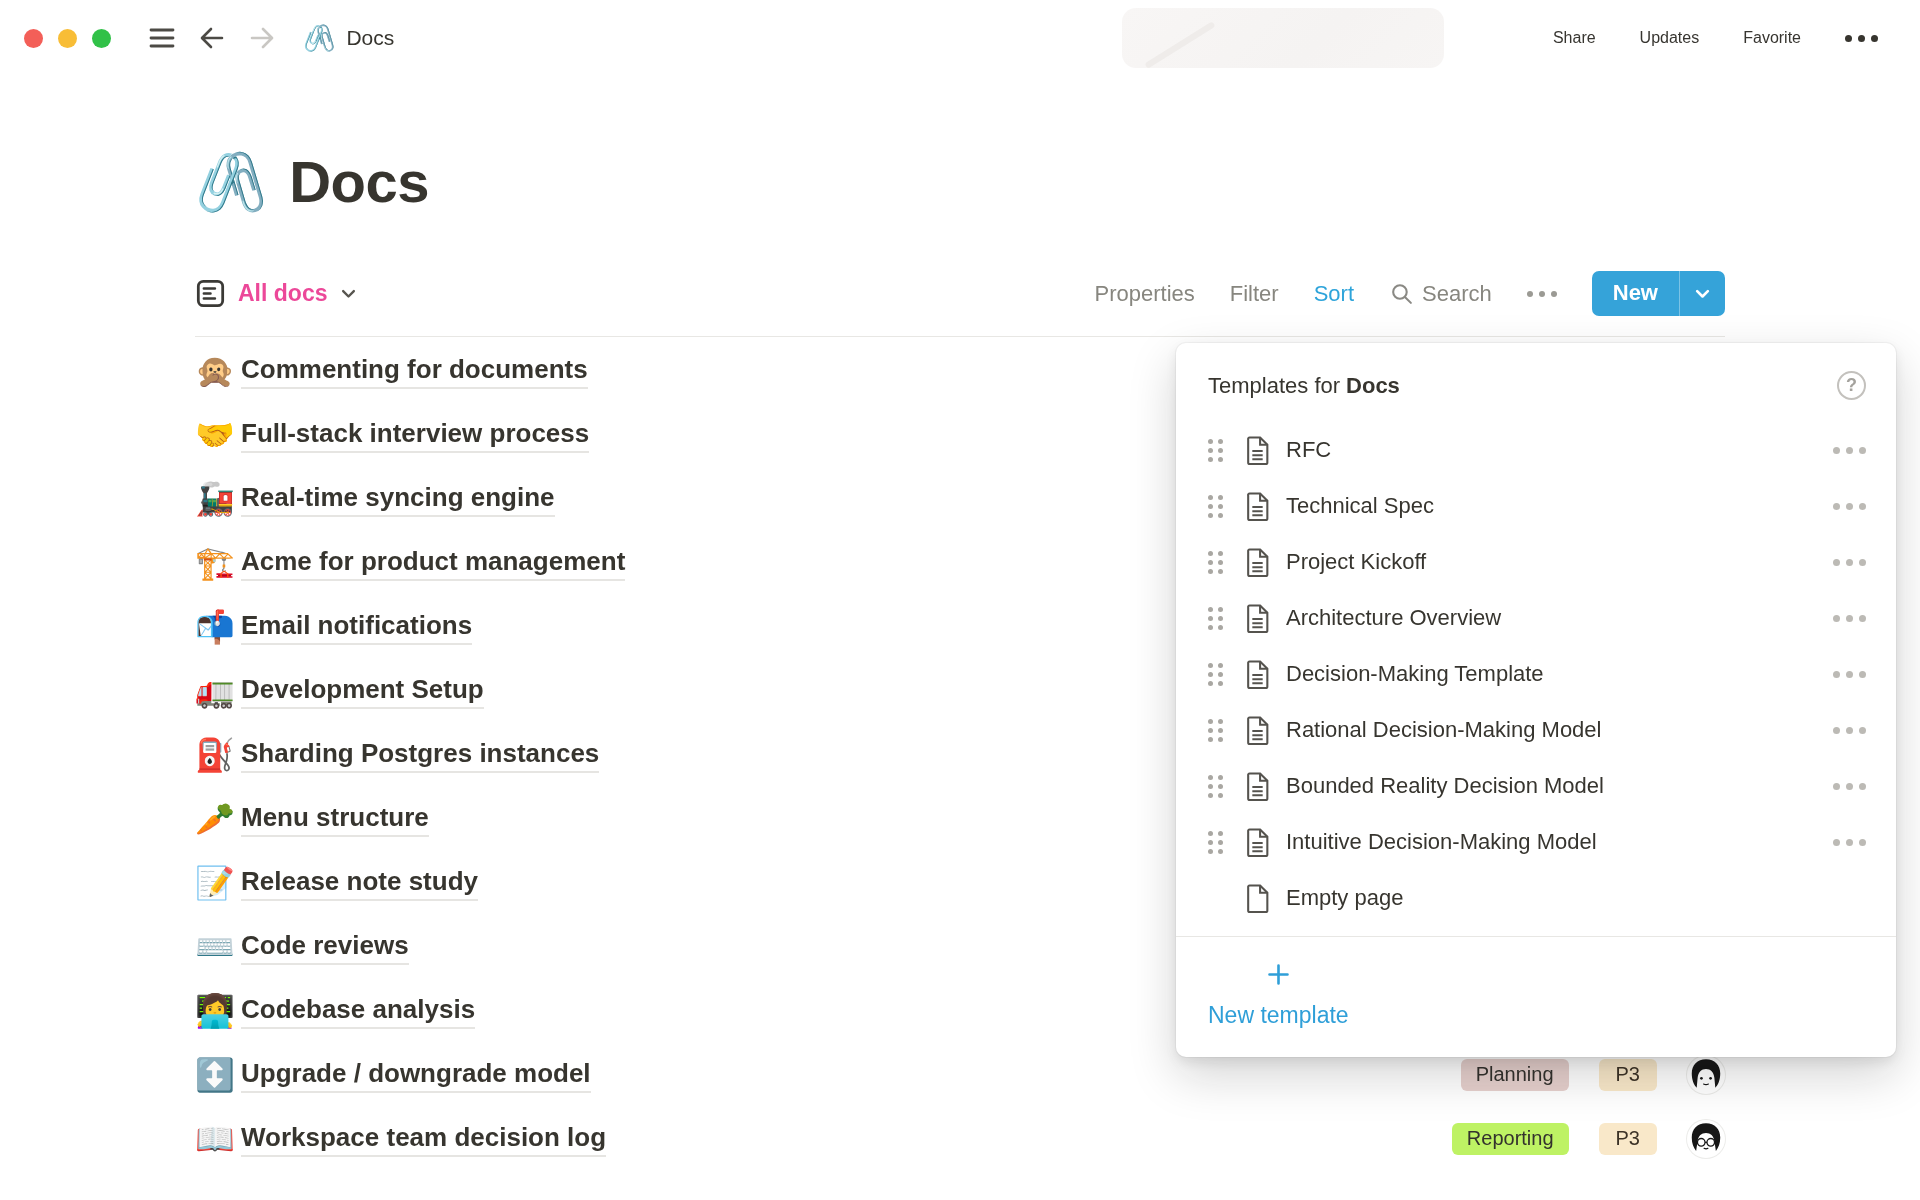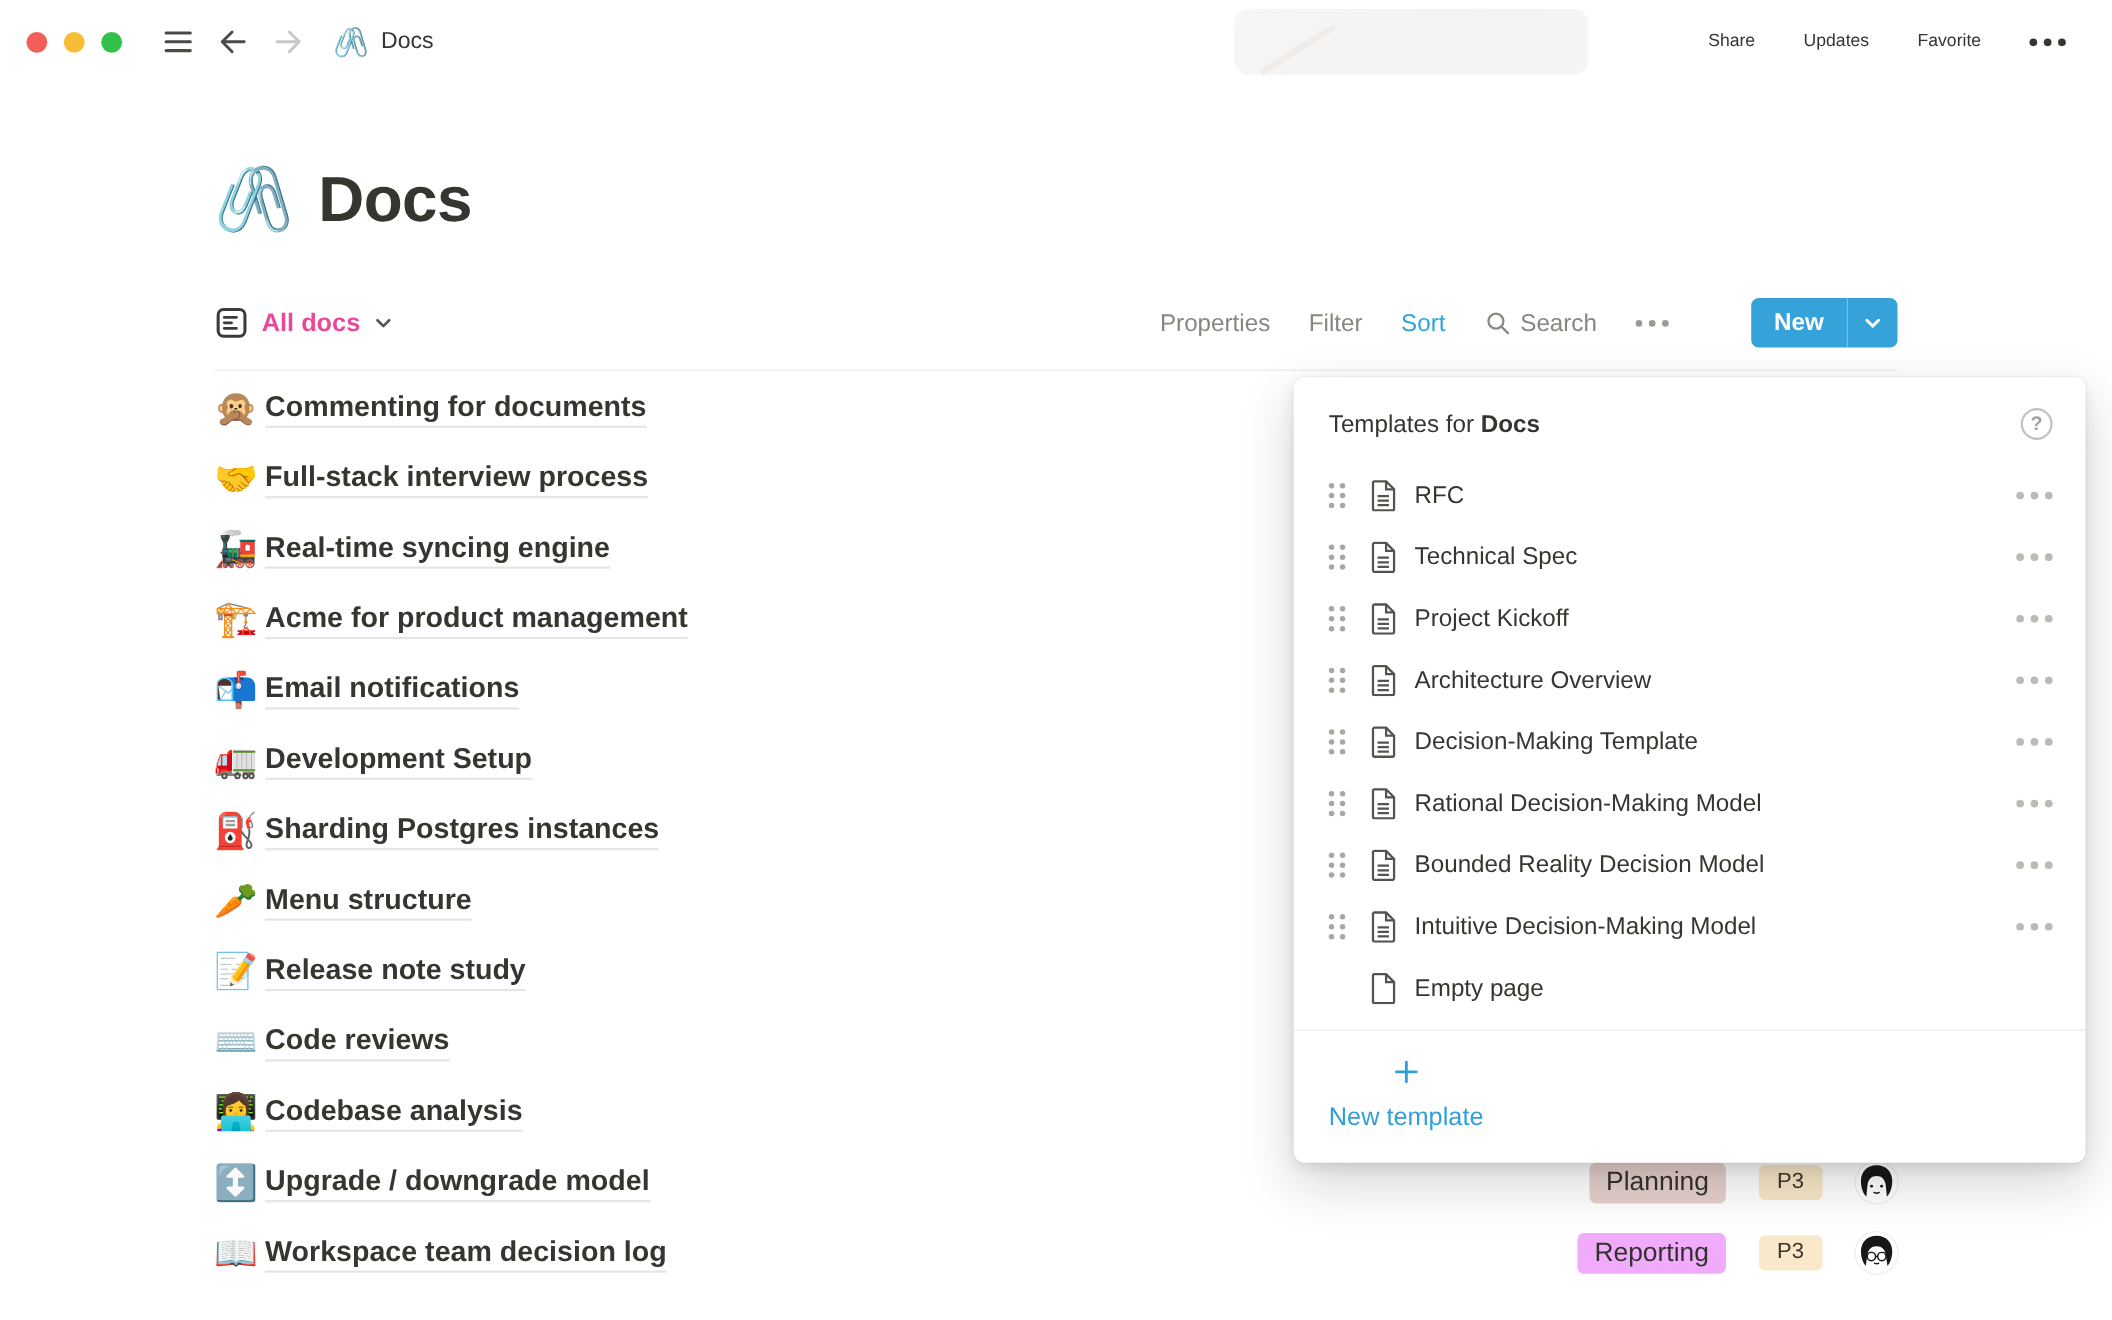--- a/index.html
+++ b/index.html
@@ -38,37 +38,37 @@
 
   .toolbar { margin-top:56px; display:flex; align-items:center; }
   .view-switch { display:flex; align-items:center; gap:12px; background:none; border:none; cursor:pointer; }
   .view-switch .label { font-size:23px; font-weight:700; color:#ec4899; }
   .tb-right { margin-left:auto; display:flex; align-items:center; gap:35px; }
   .tb-text { font-size:22px; color:#87867f; background:none; border:none; cursor:pointer; }
   .tb-text.active { color:#2ea4da; }
   .search-ctl { display:flex; align-items:center; gap:8px; background:none; border:none; cursor:pointer; }
   .search-ctl .label { font-size:22px; color:#87867f; }
   .dots.gray i { background:#9b9a94; width:6px; height:6px; }
-  .new-btn { display:flex; align-items:stretch; border-radius:7px; overflow:hidden; background:#35a3d9; cursor:pointer;margin-left:40px; }
+  .new-btn { display:flex; align-items:stretch; border-radius:7px; overflow:hidden; background:#35a3d9; cursor:pointer; }
   .new-main { padding:9px 21px 10px; color:#fff; font-size:22px; font-weight:700; background:none; border:none; cursor:pointer; }
   .new-chev { display:flex; align-items:center; padding:0 13px; border:none; background:none;
     border-left:1px solid rgba(255,255,255,0.35); cursor:pointer; }
 
   .divider { height:1px; background:#e8e7e4; margin-top:20px; }
 
   .doc-list { margin-top:2px; }
   .doc-row { height:64px; display:flex; align-items:center; cursor:pointer; }
   .doc-row .emoji { font-size:32px; line-height:1; width:46px; flex:none; }
   .doc-row .title { font-size:26px; font-weight:600; color:#37352f;
     border-bottom:2px solid #e6e5e2; padding-bottom:2px; }
   .fill { flex:1; }
-  .tag { font-size:24px; color:#33312d; padding:4px 15px 5px; border-radius:6px; white-space:nowrap; }
+  .tag { font-size:20px; color:#33312d; padding:4px 15px 5px; border-radius:6px; white-space:nowrap; }
   .tag.green { background:#cfdfd5; }
   .tag.rose  { background:#e6d0cd; }
-  .tag.gray  { background:#f0abfc; }
+  .tag.gray  { background:#bef264; }
   .prio { font-size:20px; color:#3d3327; background:#f9e8c9; padding:4px 17px 5px; border-radius:6px; margin-left:30px; }
   .avatar { width:38px; height:38px; border-radius:50%; margin-left:30px; flex:none; overflow:hidden;
     background:#fff; box-shadow:0 0 0 1px #ececea; cursor:pointer; }
 
   
   .tpanel { position:absolute; left:1176px; top:343px; width:720px; z-index:20;
     background:#fff; border-radius:10px;
     box-shadow:0 0 0 1px rgba(15,15,15,0.04), 0 5px 12px rgba(15,15,15,0.08), 0 18px 48px rgba(15,15,15,0.18); }
   .tpanel-head { display:flex; align-items:center; padding:28px 30px 22px 32px; }
   .tpanel-title { font-size:22px; color:#37352f; }

